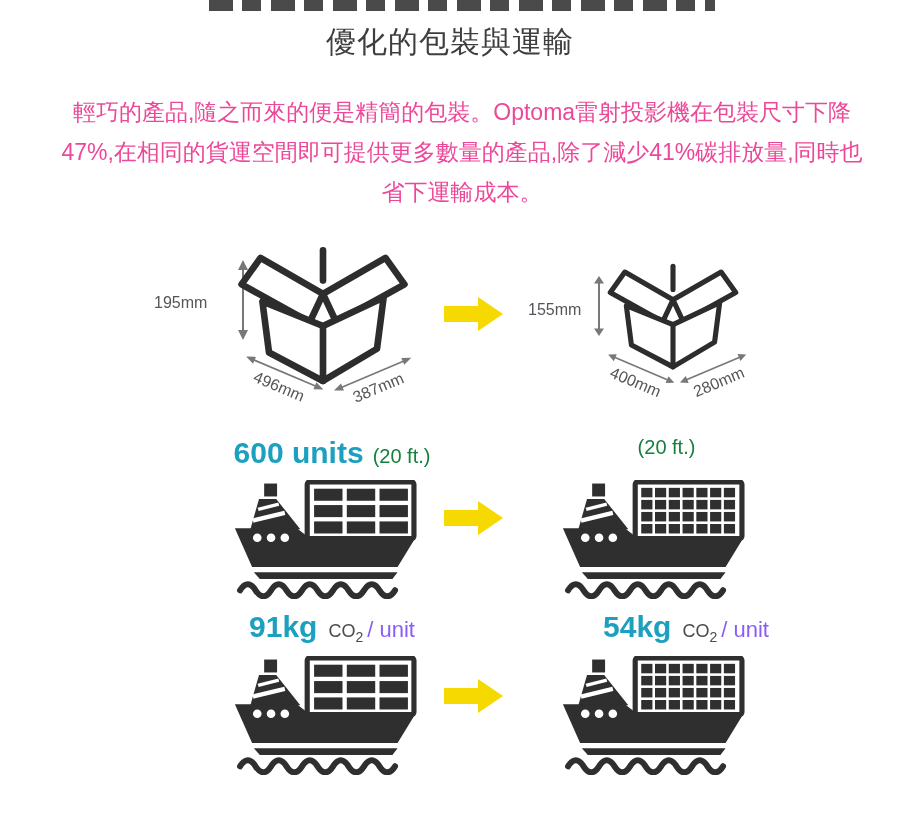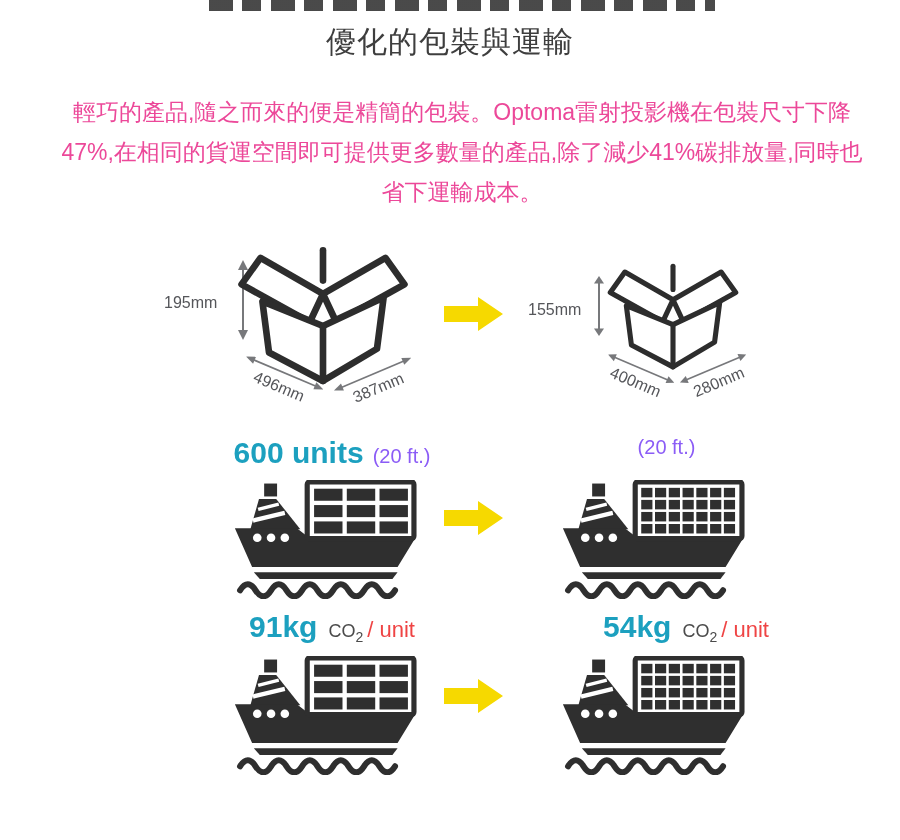--- a/index.html
+++ b/index.html
@@ -10,38 +10,38 @@
   
   .top-clip{left:197px;top:0;width:506px;height:11px;
     background:repeating-linear-gradient(90deg,#3a3a3a 0 24px,transparent 24px 33px,#3a3a3a 33px 52px,transparent 52px 62px);
     opacity:.92;}
 
   .page-title{left:0;right:0;top:22px;text-align:center;font-size:30px;font-weight:500;color:#3e3e3e;letter-spacing:1px;}
 
   .intro{left:44px;top:92px;width:812px;text-align:center;font-size:23px;line-height:40px;color:#ec4899;}
 
   .dim-label{font-size:16px;color:#55565a;white-space:nowrap;}
-  .dim-static{left:152px;top:294px;}
+  .dim-static{left:142px;top:294px;}
   .dim-static-r{left:516px;top:301px;}
 
   .diag{display:flex;flex-direction:column;align-items:center;gap:1px;transform-origin:left top;}
   .rot-pos{transform:rotate(23deg);}
   .rot-neg{transform:rotate(-23deg);}
 
   .stat{display:inline-flex;align-items:baseline;white-space:nowrap;}
   .stat-row{text-align:center;text-decoration:underline;}
   .stat-left{left:150px;top:436px;width:340px;}
   .stat-right{left:480px;top:436px;width:340px;}
   .co2-left{left:150px;top:610px;width:340px;}
   .co2-right{left:504px;top:610px;width:340px;}
   .stat-value{font-size:30px;font-weight:bold;color:#1ca0bf;}
-  .stat-note{font-size:20px;color:#8b5cf6;margin-left:9px;}
+  .stat-note{font-size:20px;color:#15803d;margin-left:9px;}
   .gas{font-size:18px;color:#4b4b4b;margin-left:11px;}
   .gas-sub{font-size:14px;color:#4b4b4b;position:relative;top:5px;}
-  .per-unit{font-size:22px;color:#ef4444;margin-left:4px;}
+  .per-unit{font-size:22px;color:#8b5cf6;margin-left:4px;}
 </style>
 </head>
 <body>
 
 <svg width="0" height="0" style="position:absolute">
   <defs>
     <symbol id="openbox" viewBox="0 0 200 170">
       <g stroke="#2d2d2d" stroke-width="7" stroke-linejoin="round" stroke-linecap="round">
         <polygon points="100,60 34,22 14,50 86,90" fill="#ffffff"></polygon>
         <polygon points="100,60 166,22 186,50 114,90" fill="#ffffff"></polygon>

